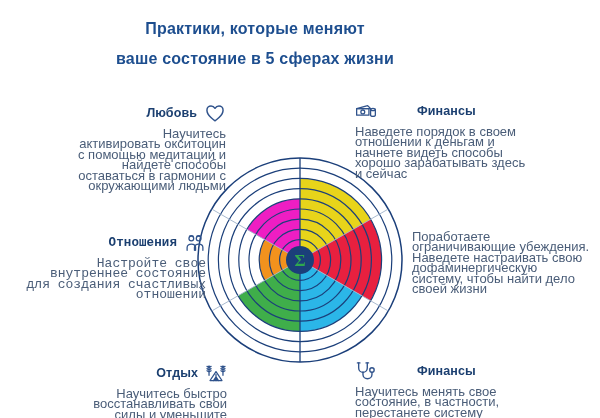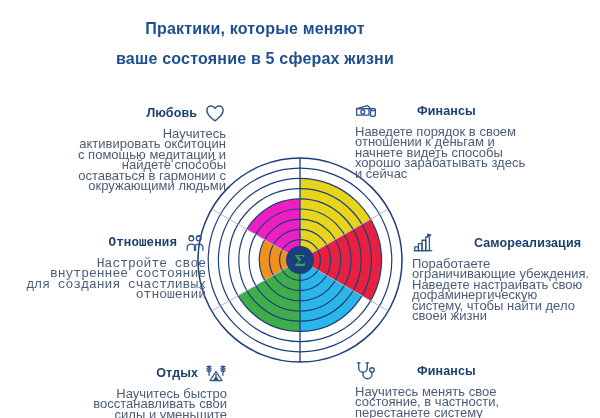--- a/index.html
+++ b/index.html
@@ -158,33 +158,20 @@
           <ellipse cx="19.6" cy="10.4" rx="2.6" ry="1.2"></ellipse>
           <path d="M17 10.4v6.2c0 .7 1.2 1.2 2.6 1.2s2.6-.5 2.6-1.2v-6.2"></path>
         </svg>
       </span>
       <h3>Финансы</h3>
     </div>
     <p>Наведете порядок в своем отношении к деньгам и начнете видеть способы хорошо зарабатывать здесь и сейчас</p>
   </div>
 
   <div class="blk right" id="blk-self">
-    <div class="hdr">
-      <span class="ico">
-        <svg viewBox="0 0 24 24" fill="none" stroke="#30538c" stroke-width="1.4" stroke-linejoin="round" stroke-linecap="round">
-          <path d="M2.4 20.4h19.2"></path>
-          <rect x="3" y="16.2" width="4" height="4.2"></rect>
-          <rect x="7" y="12.6" width="4" height="7.8"></rect>
-          <rect x="11" y="9" width="4" height="11.4"></rect>
-          <rect x="15" y="5.4" width="4" height="15"></rect>
-          <path d="M17 5.4V2.2l3.6 1.2L17 4.6"></path>
-        </svg>
-      </span>
-      <h3>Самореализация</h3>
-    </div>
     <p>Поработаете ограничивающие убеждения. Наведете настраивать свою дофаминергическую систему, чтобы найти дело своей жизни</p>
   </div>
 
   <div class="blk right" id="blk-health">
     <div class="hdr">
       <span class="ico">
         <svg viewBox="0 0 24 24" fill="none" stroke="#30538c" stroke-width="1.5" stroke-linejoin="round" stroke-linecap="round">
           <path d="M4 3.2v5.4c0 2.7 2.1 4.8 4.7 4.8s4.7-2.1 4.7-4.8V3.2"></path>
           <path d="M2.6 3.2h2.8M12 3.2h2.8"></path>
           <path d="M8.7 13.4v2.4c0 2.6 2.2 4.6 4.9 4.6s4.9-2 4.9-4.6v-2.3"></path>

